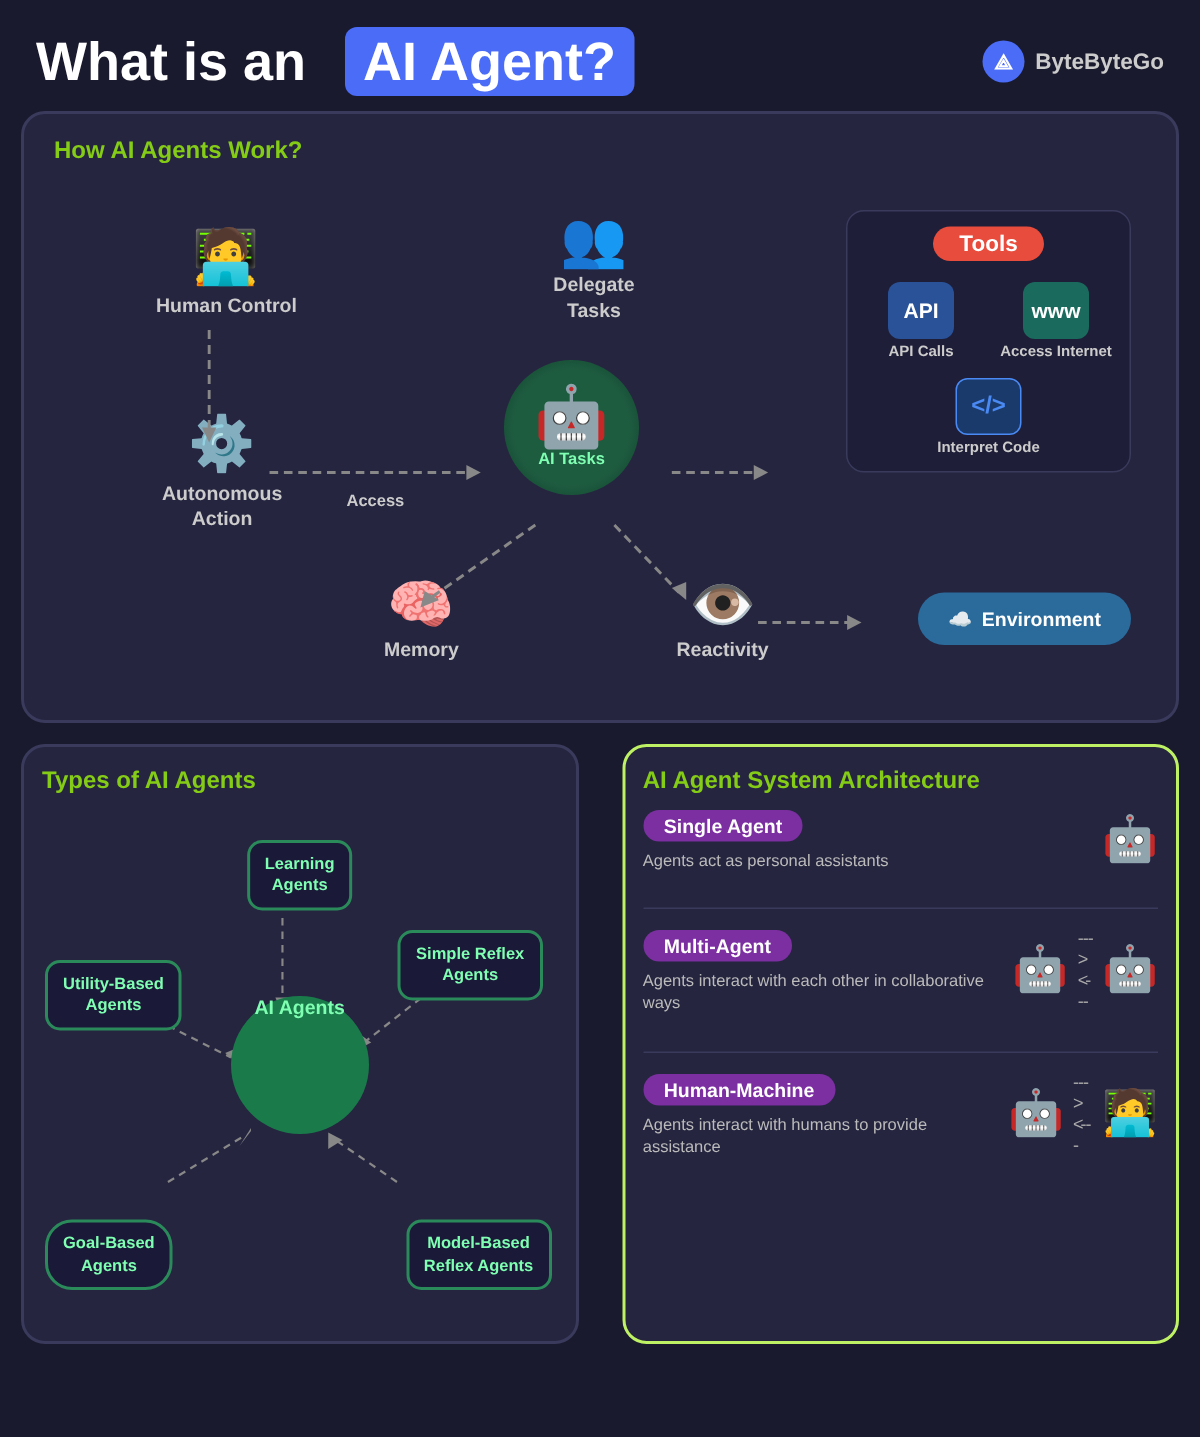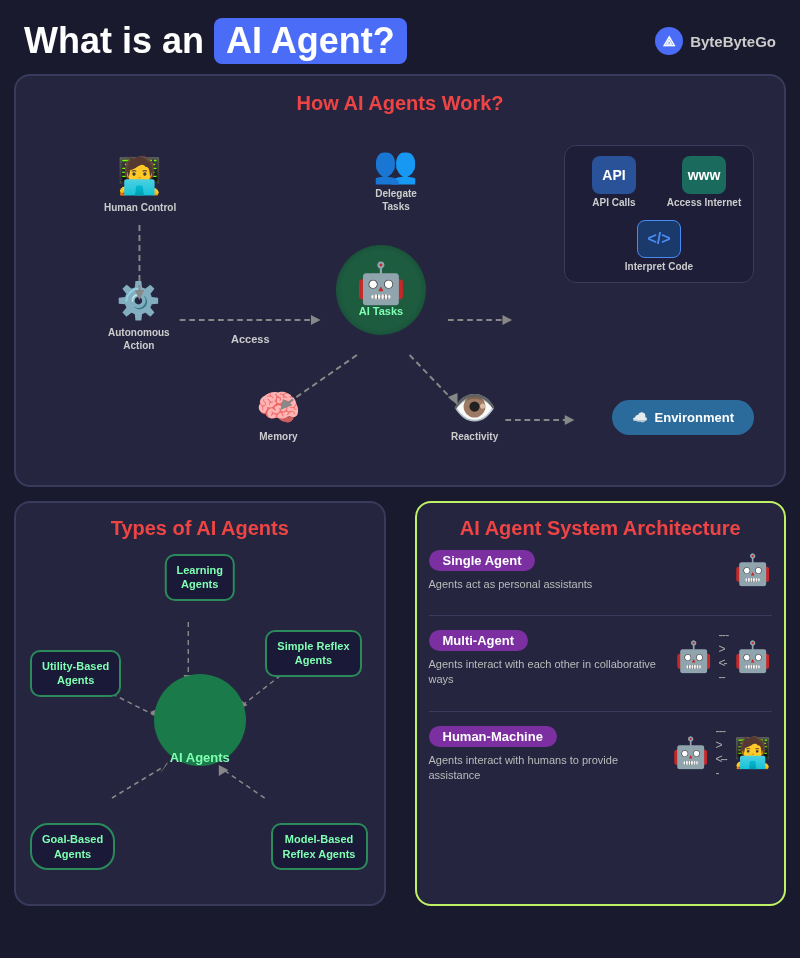--- a/index.html
+++ b/index.html
@@ -19,21 +19,21 @@
       justify-content: space-between;
       padding: 18px 24px 10px 24px;
       background: #1a1a2e;
     }
     .header-title {
       font-size: 36px;
       font-weight: 900;
       color: #fff;
       display: flex;
       align-items: center;
-      gap: 10px;
+      gap: 26px;
     }
     .header-title .highlight {
       background: #4a6cf7;
       color: #fff;
       border-radius: 8px;
       padding: 2px 12px;
       font-size: 36px;
       font-weight: 900;
     }
     .brand {
@@ -67,24 +67,23 @@
 
     
     .section-box {
       background: #252540;
       border: 2px solid #3a3a5c;
       border-radius: 16px;
       padding: 16px 20px 20px 20px;
       position: relative;
     }
     .section-title {
-      text-align: center;
-      font-size: 20px;
+      font-size: 16px;
       font-weight: 800;
-      color: #ef4444;
+      color: #84cc16;
       margin-bottom: 10px;
     }
 
     
     .diagram-area {
       position: relative;
       height: 340px;
       width: 100%;
     }
 
@@ -121,21 +120,21 @@
       display: flex;
       flex-direction: column;
       align-items: center;
       text-align: center;
     }
     .diag-icon {
       font-size: 36px;
       line-height: 1;
     }
     .diag-label {
-      font-size: 10px;
+      font-size: 13px;
       color: #ccc;
       margin-top: 4px;
       font-weight: 600;
       line-height: 1.3;
     }
 
     
     .tools-box {
       position: absolute;
       right: 10px;
@@ -228,21 +227,21 @@
       left: 50%;
       top: 50%;
       transform: translate(-50%, -50%);
       width: 90px;
       height: 90px;
       background: #1a7a4a;
       border-radius: 50%;
       display: flex;
       flex-direction: column;
       align-items: center;
-      justify-content: flex-end;
+      justify-content: flex-start;
       text-align: center;
       z-index: 10;
     }
     .types-center-label {
       font-size: 13px;
       font-weight: 800;
       color: #7fffb2;
       line-height: 1.2;
     }
     .agent-box {
@@ -391,20 +390,23 @@
         <span class="diag-icon">🧠</span>
         <span class="diag-label">Memory</span>
       </div>
 
       <div class="diag-item" style="left:415px; top:265px;">
         <span class="diag-icon">👁️</span>
         <span class="diag-label">Reactivity</span>
       </div>
 
       <div class="tools-box">
+        <div style="text-align:center; margin-bottom:6px;">
+          <span class="tools-badge">Tools</span>
+        </div>
         <div class="tools-grid">
           <div class="tool-item">
             <div class="tool-icon-box api-box">
               <span style="font-size:14px; font-weight:800; color:#fff;">API</span>
             </div>
             <span>API Calls</span>
           </div>
           <div class="tool-item">
             <div class="tool-icon-box www-box">
               <span style="font-size:14px; font-weight:800; color:#fff;">www</span>
@@ -450,21 +452,21 @@
           <polygon points="146,214 138,224 146,212" fill="#888"></polygon>
 
           <line x1="248" y1="248" x2="205" y2="220" stroke="#888" stroke-width="1.5" stroke-dasharray="5,4"></line>
           <polygon points="200,215 200,226 210,220" fill="#888"></polygon>
         </svg>
 
         <div class="types-center" style="position:absolute; left:50%; top:50%; transform:translate(-50%,-50%); width:92px; height:92px;">
           <span class="types-center-label">AI Agents</span>
         </div>
 
-        <div class="agent-box" style="top:4px; left:50%; transform:translateX(-50%);">
+        <div class="agent-box" style="top:20px; left:50%; transform:translateX(-50%);">
           Learning<br>Agents
         </div>
 
         <div class="agent-box" style="top:80px; right:10px;">
           Simple Reflex<br>Agents
         </div>
 
         <div class="agent-box" style="top:100px; left:2px;">
           Utility-Based<br>Agents
         </div>

